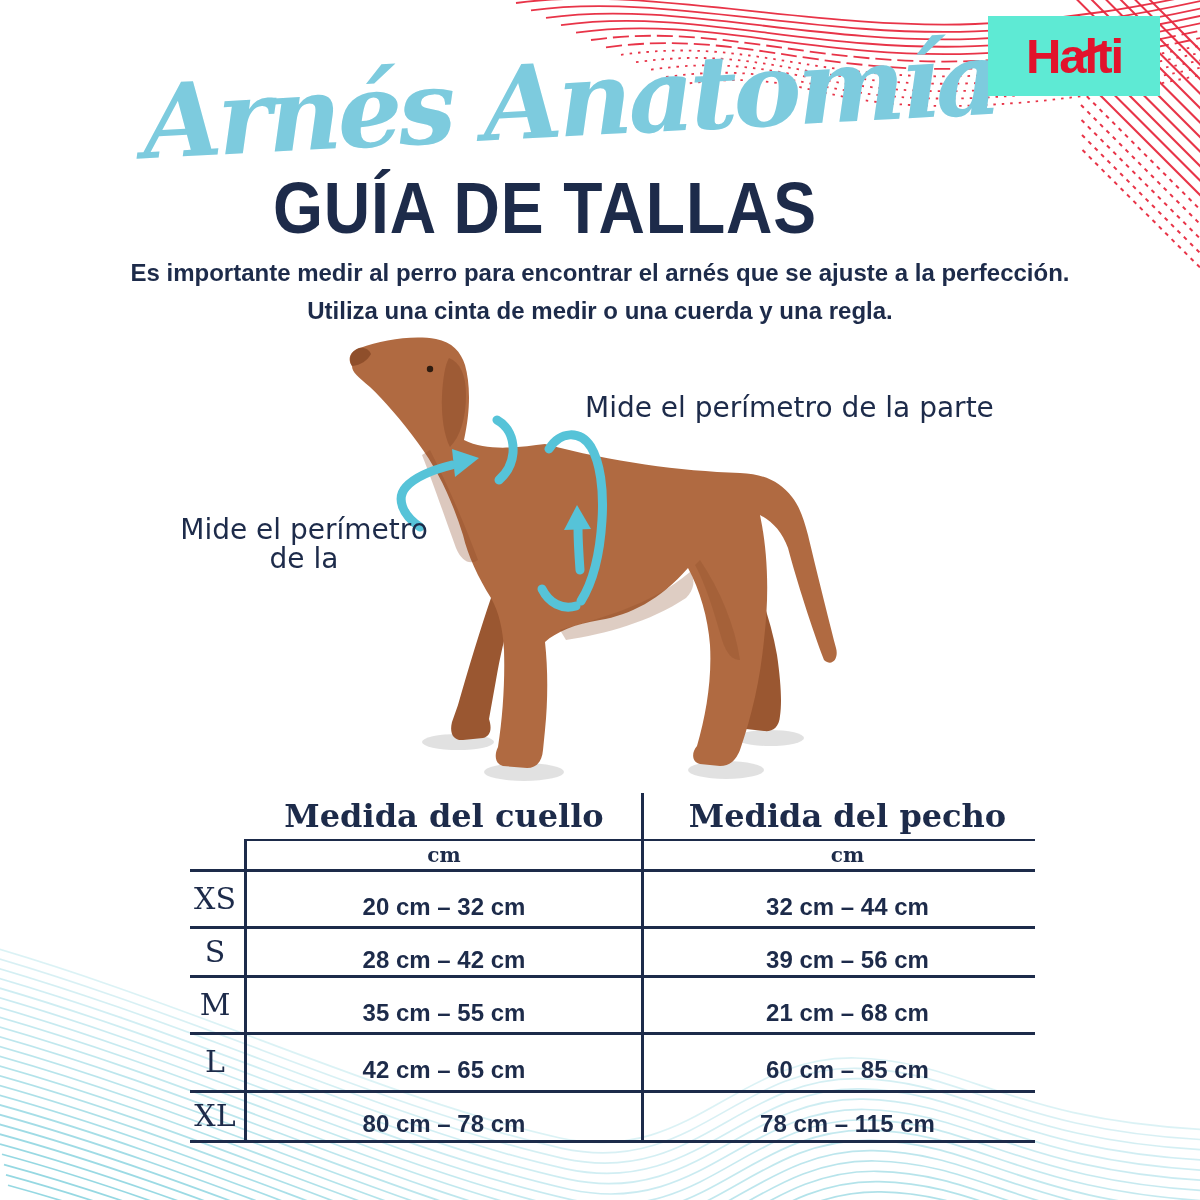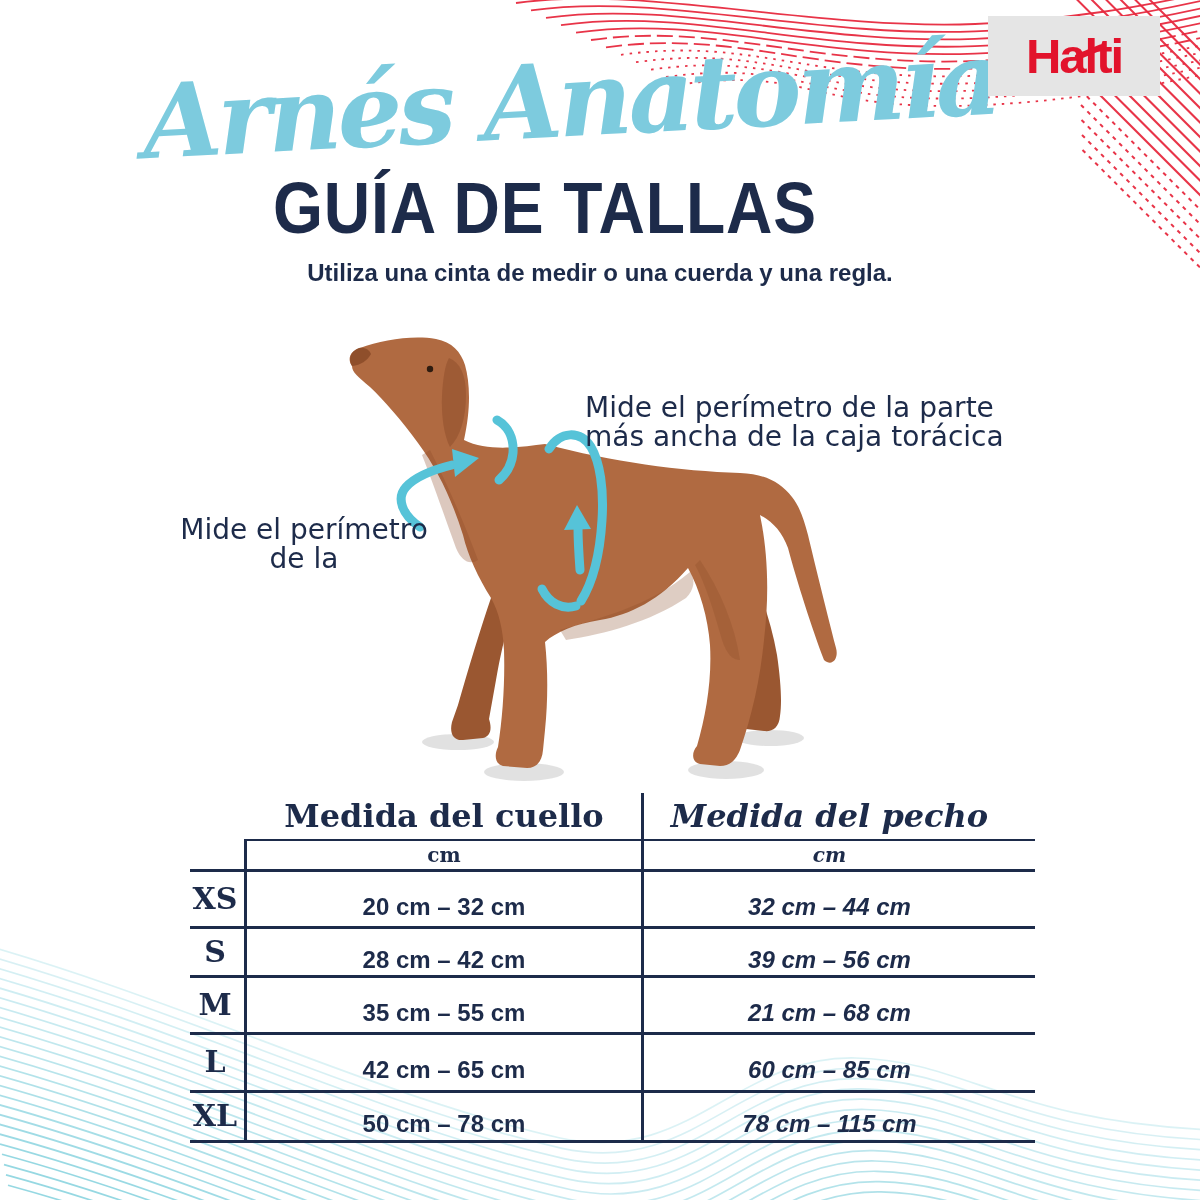--- a/index.html
+++ b/index.html
@@ -5,21 +5,21 @@
   html,body{margin:0;padding:0;background:#fff;}
   :root{
     --navy:#1d2b4a; --sky:#7dcbde; --red:#e2132c; --teal:#56c3d8; --dog:#b06a41;
   }
   .page{position:relative;width:1200px;height:1200px;background:#fff;overflow:hidden;
         font-family:"Liberation Sans",sans-serif;color:var(--navy);}
   svg.deco{position:absolute;pointer-events:none;}
   #red-waves{left:0;top:0;}
   #teal-waves{left:0;top:880px;}
 
-  .logo{position:absolute;left:988px;top:16px;width:172px;height:80px;background:#e5e5e5;
+  .logo{position:absolute;left:988px;top:16px;width:172px;height:80px;background:#5eead4;
         z-index:6;display:flex;align-items:center;justify-content:center;}
   .logo-text{font-family:"Liberation Sans",sans-serif;font-weight:700;font-size:49px;
         color:var(--red);letter-spacing:-2px;}
   .logo-bar{position:absolute;left:86px;top:33px;width:31px;height:6px;background:var(--red);
         transform:rotate(-22deg);border-radius:3px;}
 
   .script-title{position:absolute;left:0;top:40px;width:1140px;text-align:center;
         font-family:"DejaVu Serif",serif;font-style:italic;font-weight:700;font-size:102px;
         color:var(--sky);transform:rotate(-3deg);letter-spacing:-4px;z-index:3;}
   .main-title{position:absolute;left:0;top:166px;width:1090px;text-align:center;
@@ -34,23 +34,23 @@
 
   .anno{position:absolute;color:var(--navy);font-size:28px;font-weight:400;line-height:29px;
         font-family:"DejaVu Sans","Liberation Sans",sans-serif;}
   .anno.chest{left:585px;top:393px;text-align:left;}
   .anno.neck{left:172px;top:515px;width:264px;text-align:center;}
 
   .tl{position:absolute;background:var(--navy);}
   .cell{position:absolute;height:34px;line-height:34px;text-align:center;color:var(--navy);}
   .th{font-family:"DejaVu Serif",serif;font-weight:700;font-size:32px;height:36px;line-height:36px;}
   .unit{font-family:"DejaVu Serif",serif;font-weight:700;font-size:20px;height:30px;line-height:30px;}
-  .sizecell{left:180px;width:70px;font-family:"DejaVu Serif",serif;font-weight:700;font-size:30px;}
+  .sizecell{left:180px;width:70px;font-family:"DejaVu Serif",serif;font-weight:400;font-size:30px;}
   .neckcol{left:247px;width:394px;}
-  .chestcol{left:634px;width:391px;font-style:italic;}
+  .chestcol{left:652px;width:391px;}
   .val{font-size:24px;font-weight:700;margin-top:8px;}
 </style>
 </head>
 <body>
 
 <div class="page">
 
   <svg id="red-waves" class="deco" width="1200" height="300" viewBox="0 0 1200 300">
       <path d="M 516,3 C 646,-15 810,30 975,24 C 1070,20 1145,6 1208,-8" fill="none" stroke="#e7293e" stroke-width="1.8" opacity="0.95"></path>
       <path d="M 531,10.4 C 661,-7.6 810,37.4 975,31.4 C 1070,27.4 1145,13.4 1208,-0.5999999999999996" fill="none" stroke="#e7293e" stroke-width="1.8" opacity="0.95"></path>
@@ -112,20 +112,21 @@
 
   <div class="logo">
     <span class="logo-text">Halti</span>
     <i class="logo-bar"></i>
   </div>
 
   <div class="script-title">Arnés Anatomía</div>
   <div class="main-title">GUÍA DE TALLAS</div>
 
   <div class="intro">
+    <div>Es importante medir al perro para encontrar el arnés que se ajuste a la perfección.</div>
     <div>Utiliza una cinta de medir o una cuerda y una regla.</div>
   </div>
 
   <svg class="dog-svg" width="520" height="470" viewBox="330 330 520 470">
 
     <g>
       <ellipse cx="458" cy="742" rx="36" ry="8" fill="#bdbdbd" opacity="0.45"></ellipse>
       <ellipse cx="524" cy="772" rx="40" ry="9" fill="#bdbdbd" opacity="0.45"></ellipse>
       <ellipse cx="770" cy="738" rx="34" ry="8" fill="#bdbdbd" opacity="0.45"></ellipse>
       <ellipse cx="726" cy="770" rx="38" ry="9" fill="#bdbdbd" opacity="0.45"></ellipse>
@@ -179,21 +180,20 @@
       <path class="arrow" d="M 549,449 C 560,431 580,430 591,447 C 600,462 604,489 602,520
                              C 600,553 593,582 581,601"></path>
       <path class="arrow" d="M 542,589 C 549,603 562,610 576,606"></path>
       <path class="arrow" d="M 580,570 C 579,556 578,542 578,528"></path>
       <polygon class="arrowhead" points="577,505 564,530 591,529"></polygon>
     </g>
   </svg>
 
   <div class="anno chest">
     <div>Mide el perímetro de la parte</div>
-    <div>más ancha de la caja torácica</div>
   </div>
   <div class="anno neck">
     <div>Mide el perímetro de la</div>
   </div>
 
   <div>
 
     <div class="tl" style="left:641px;top:793px;width:3px;height:350px;"></div>
     <div class="tl" style="left:244px;top:839px;width:3px;height:304px;"></div>
     <div class="tl" style="left:244px;top:839px;width:791px;height:2px;"></div>
@@ -219,17 +219,17 @@
 
     <div class="cell sizecell" style="top:988px">M</div>
     <div class="cell val neckcol" style="top:988px">35 cm – 55 cm</div>
     <div class="cell val chestcol" style="top:988px">21 cm – 68 cm</div>
 
     <div class="cell sizecell" style="top:1045px">L</div>
     <div class="cell val neckcol" style="top:1045px">42 cm – 65 cm</div>
     <div class="cell val chestcol" style="top:1045px">60 cm – 85 cm</div>
 
     <div class="cell sizecell" style="top:1099px">XL</div>
-    <div class="cell val neckcol" style="top:1099px">50 cm – 78 cm</div>
+    <div class="cell val neckcol" style="top:1099px">80 cm – 78 cm</div>
     <div class="cell val chestcol" style="top:1099px">78 cm – 115 cm</div>
   </div>
 
 </div>
 
 </body></html>

